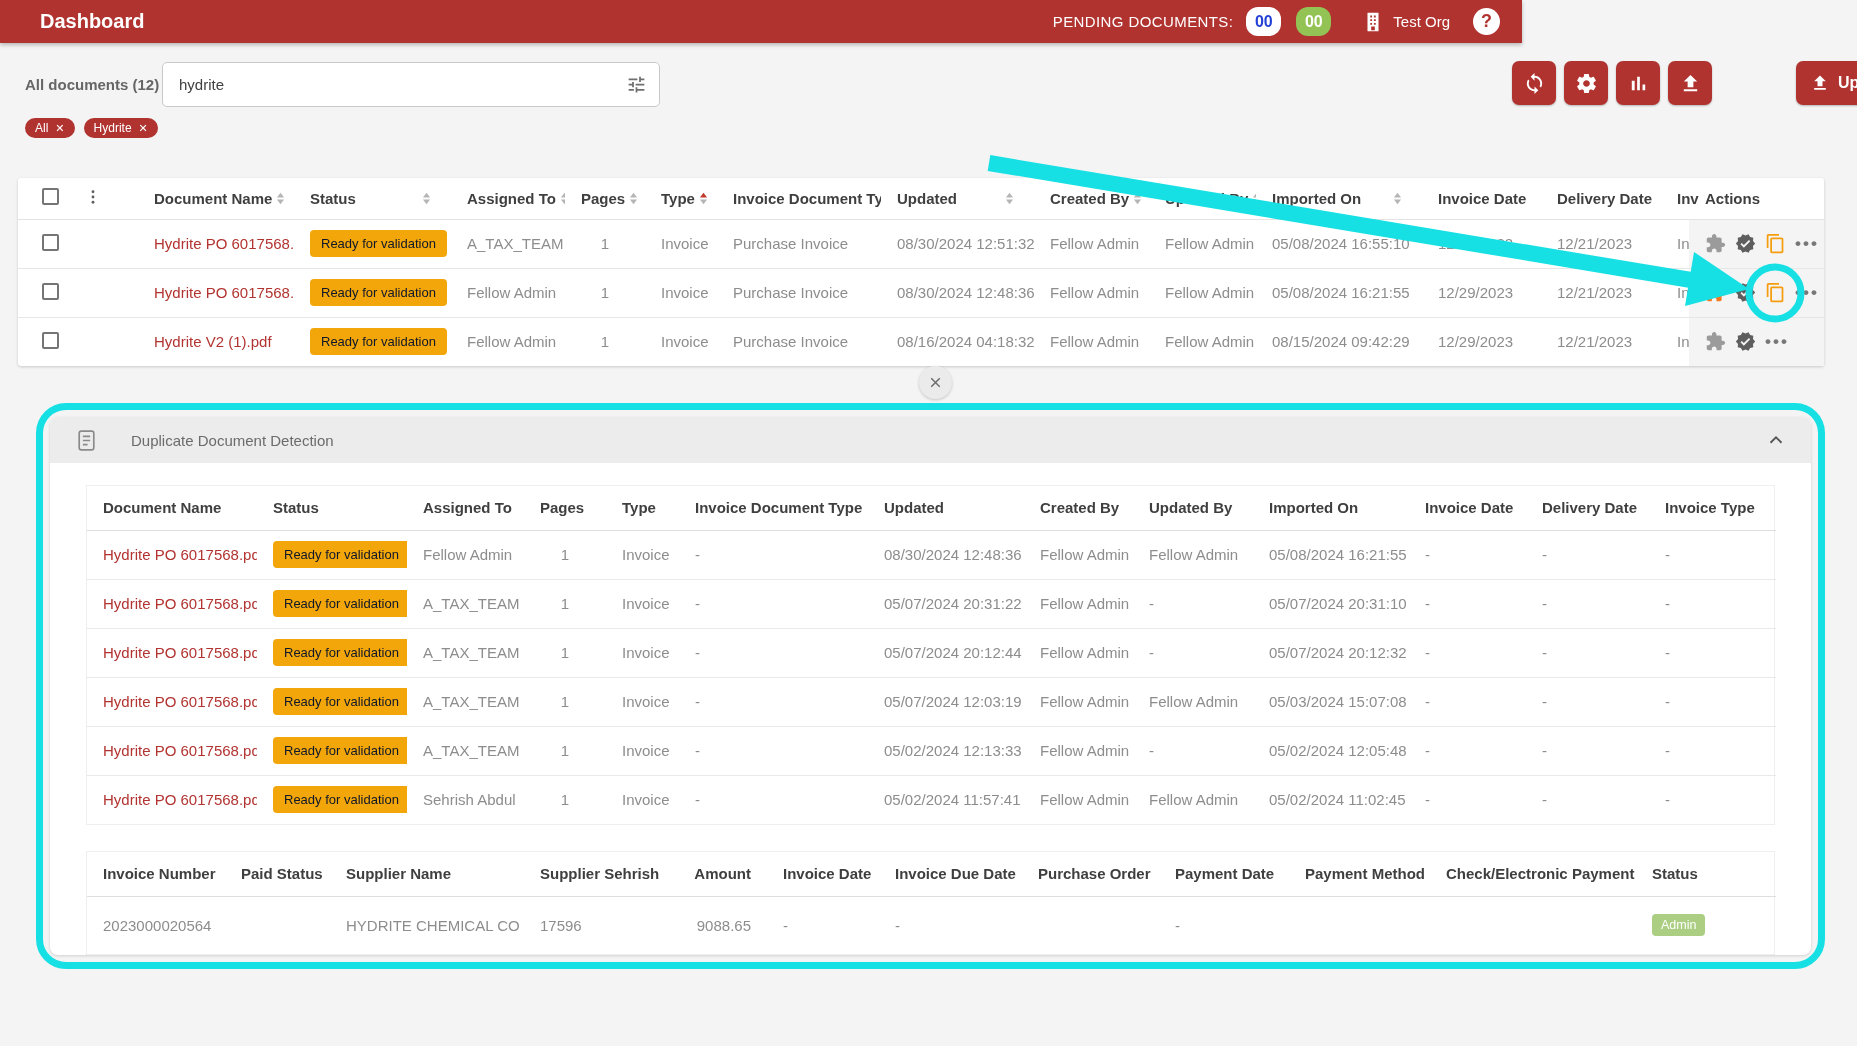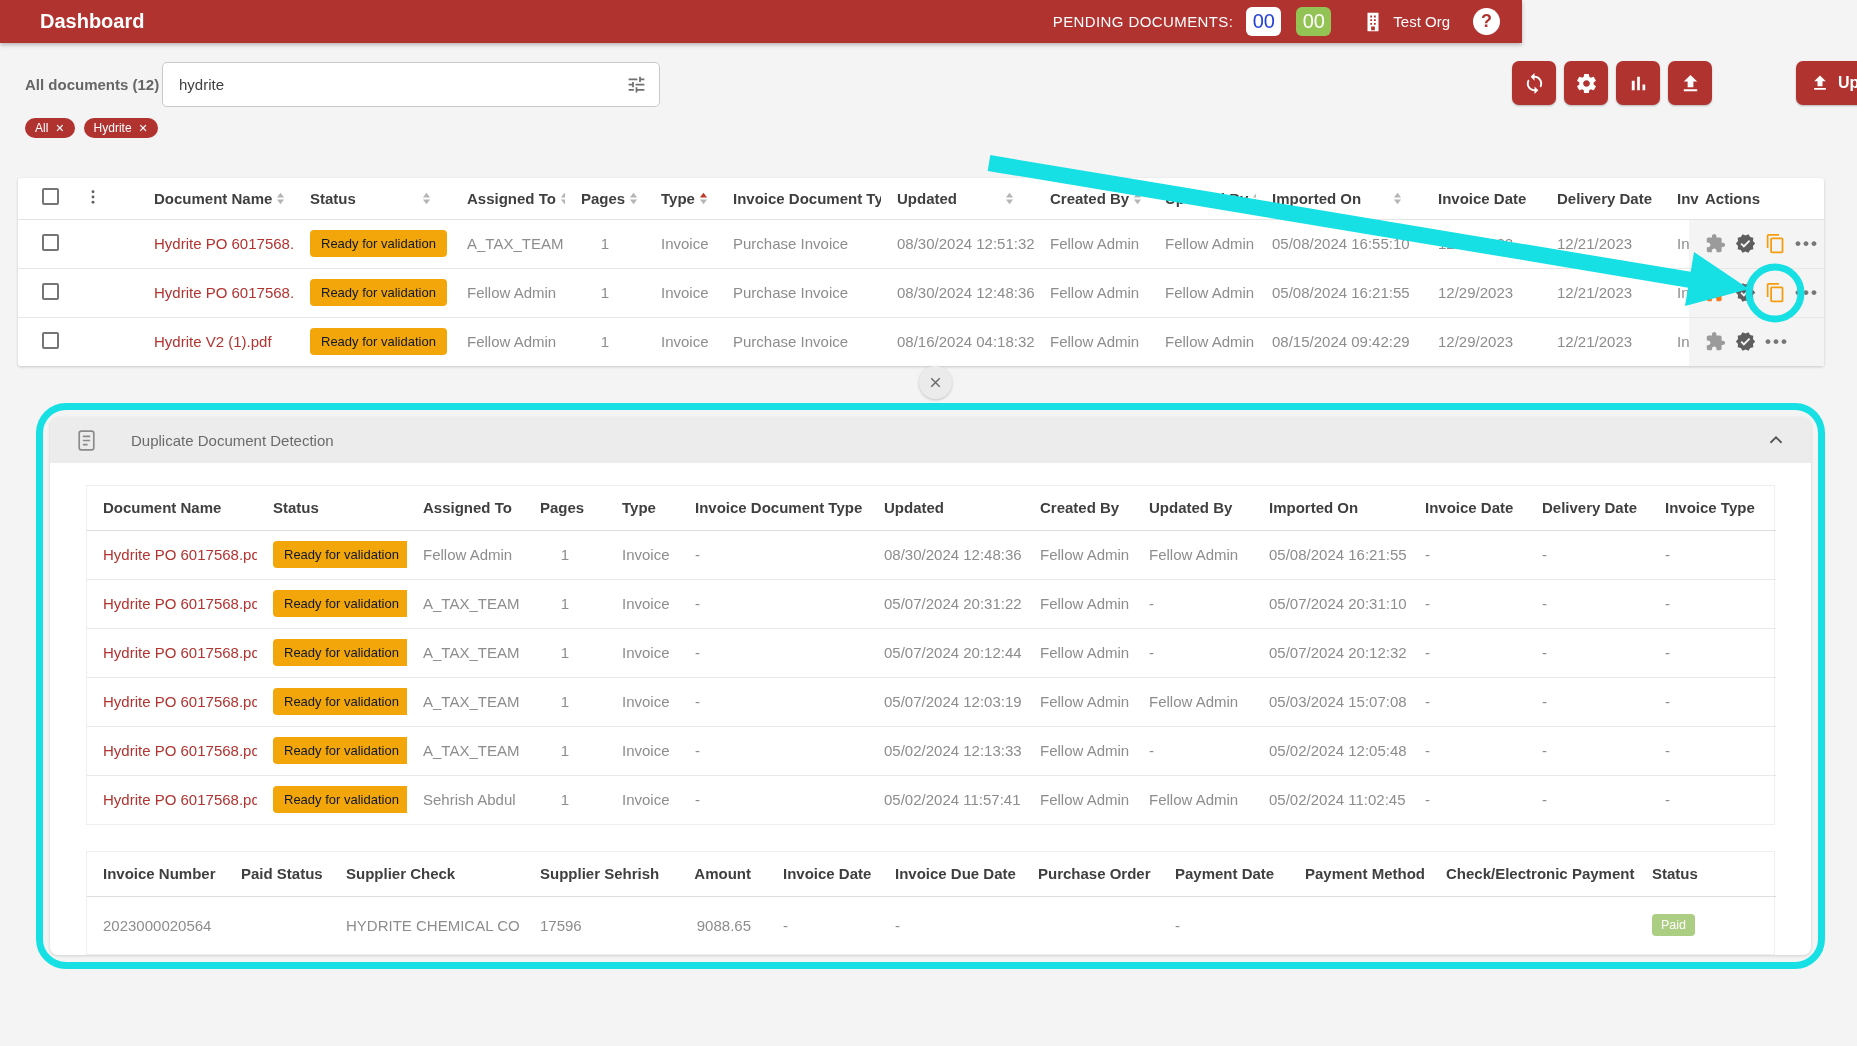--- a/index.html
+++ b/index.html
@@ -6,21 +6,21 @@
 html,body{width:1857px;height:1046px}
 body{position:relative;overflow:hidden;background:#f4f4f4;font-family:"Liberation Sans",sans-serif;color:#8d8d8d}
 .ic{display:inline-flex;align-items:center;justify-content:center}
 .ic svg{width:100%;height:100%}
 
 
 .app-header{position:absolute;top:0;left:0;width:1522px;height:43px;background:var(--red);display:flex;align-items:center;padding:0 22px 0 40px;box-shadow:0 2px 4px rgba(0,0,0,.25);z-index:2}
 .app-title{color:#fff;font-size:20px;font-weight:700}
 .header-right{margin-left:auto;display:flex;align-items:center;gap:13px}
 .pending-label{color:#fff;font-size:15px;letter-spacing:.4px}
-.hbadge{min-width:35px;height:29px;border-radius:6px;display:inline-flex;align-items:center;justify-content:center;font-weight:400;font-size:20px;padding:0 4px}
+.hbadge{min-width:35px;height:29px;border-radius:12px;display:inline-flex;align-items:center;justify-content:center;font-weight:700;font-size:16px;padding:0 4px}
 .hbadge.blue{background:#fff;color:var(--blue)}
 .hbadge.green{background:var(--badgegreen);color:#fff;margin-left:2px}
 .org{display:inline-flex;align-items:center;gap:9px;color:#fff;font-size:15px;margin-left:18px;cursor:pointer}
 .org .ic{width:22px;height:22px;color:#fff}
 .help{width:27px;height:27px;border-radius:50%;background:#fff;color:var(--red);display:inline-flex;align-items:center;justify-content:center;font-weight:700;font-size:18px;margin-left:10px;cursor:pointer}
 
 
 .all-docs{position:absolute;left:25px;top:63px;height:44px;line-height:44px;font-size:15px;font-weight:700;color:#666}
 .search-box{position:absolute;left:162px;top:62px;width:498px;height:45px}
 .search-box input{width:100%;height:100%;border:1px solid #c9c9c9;border-radius:5px;padding:0 46px 0 16px;font-size:15px;color:#3f3f3f;font-family:inherit;outline:none;background:#fff}
@@ -586,21 +586,21 @@
             <col style="width: 137px;">
             <col style="width: 130px;">
             <col style="width: 141px;">
             <col style="width: 206px;">
             <col style="width: 140px;">
           </colgroup>
         <thead>
             <tr id="dupinv-head-row">
               <th>Invoice Number</th>
               <th>Paid Status</th>
-              <th>Supplier Check</th>
+              <th>Supplier Name</th>
               <th>Supplier Sehrish</th>
               <th class="th-amount">Amount</th>
               <th>Invoice Date</th>
               <th>Invoice Due Date</th>
               <th>Purchase Order</th>
               <th>Payment Date</th>
               <th>Payment Method</th>
               <th>Check/Electronic Payment</th>
               <th>Status</th>
             </tr>
@@ -611,21 +611,21 @@
               <td></td>
               <td>HYDRITE CHEMICAL CO</td>
               <td>17596</td>
               <td class="td-amount">9088.65</td>
               <td>-</td>
               <td>-</td>
               <td></td>
               <td>-</td>
               <td></td>
               <td></td>
-              <td><span class="badge-open">Paid</span></td>
+              <td><span class="badge-open">Admin</span></td>
             </tr>
           </tbody>
       </table>
     </div>
 
   </div>
 </div>
 
 <svg class="annot" width="1857" height="1046" viewBox="0 0 1857 1046">
   <line class="stroke" x1="989" y1="163" x2="1697" y2="281" stroke-width="16"></line>

